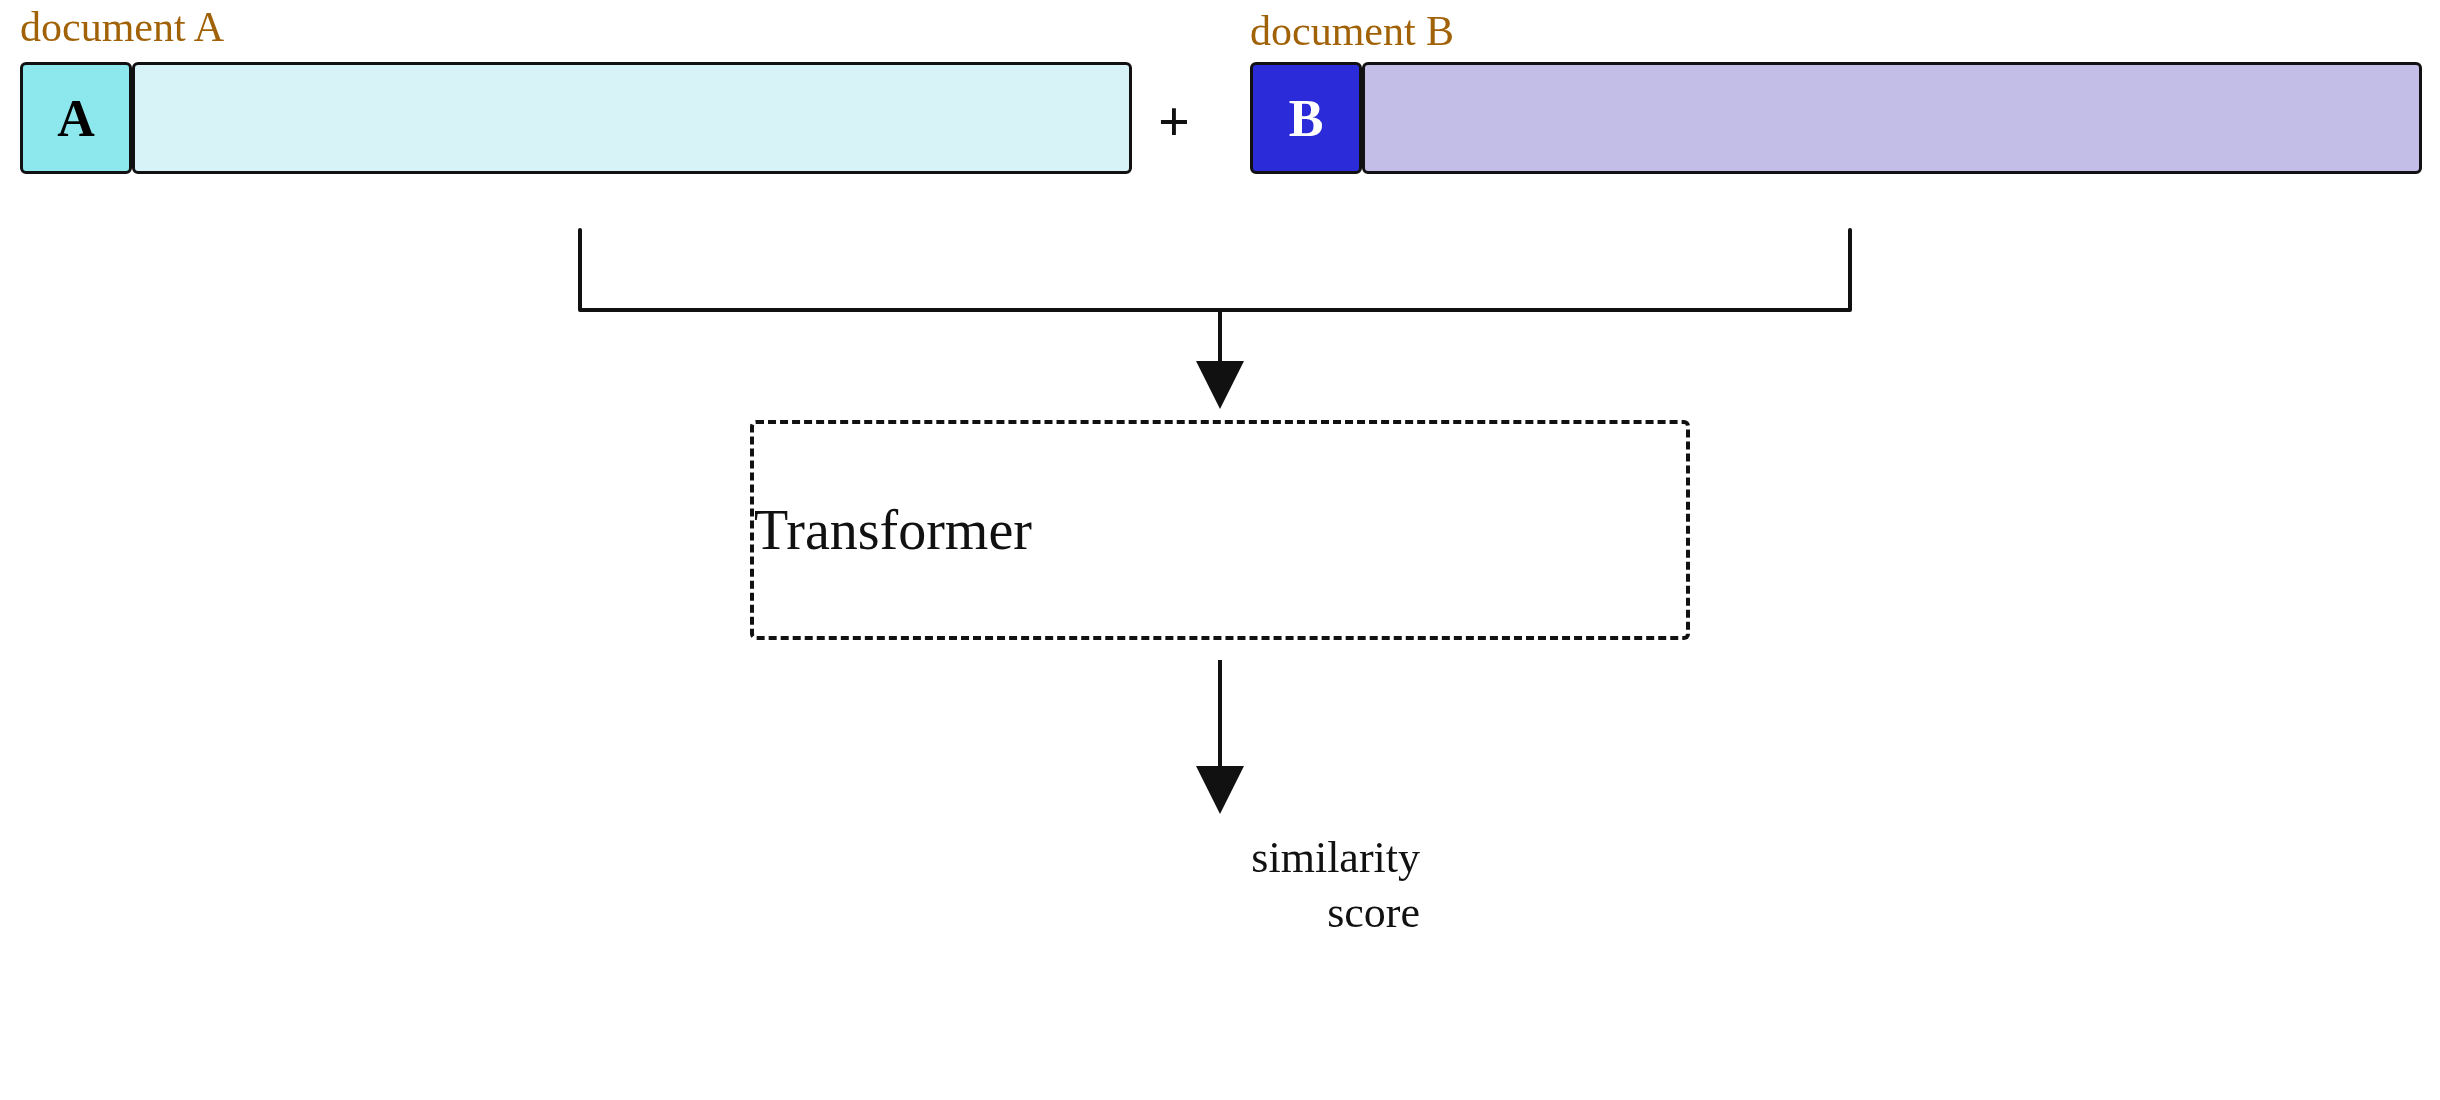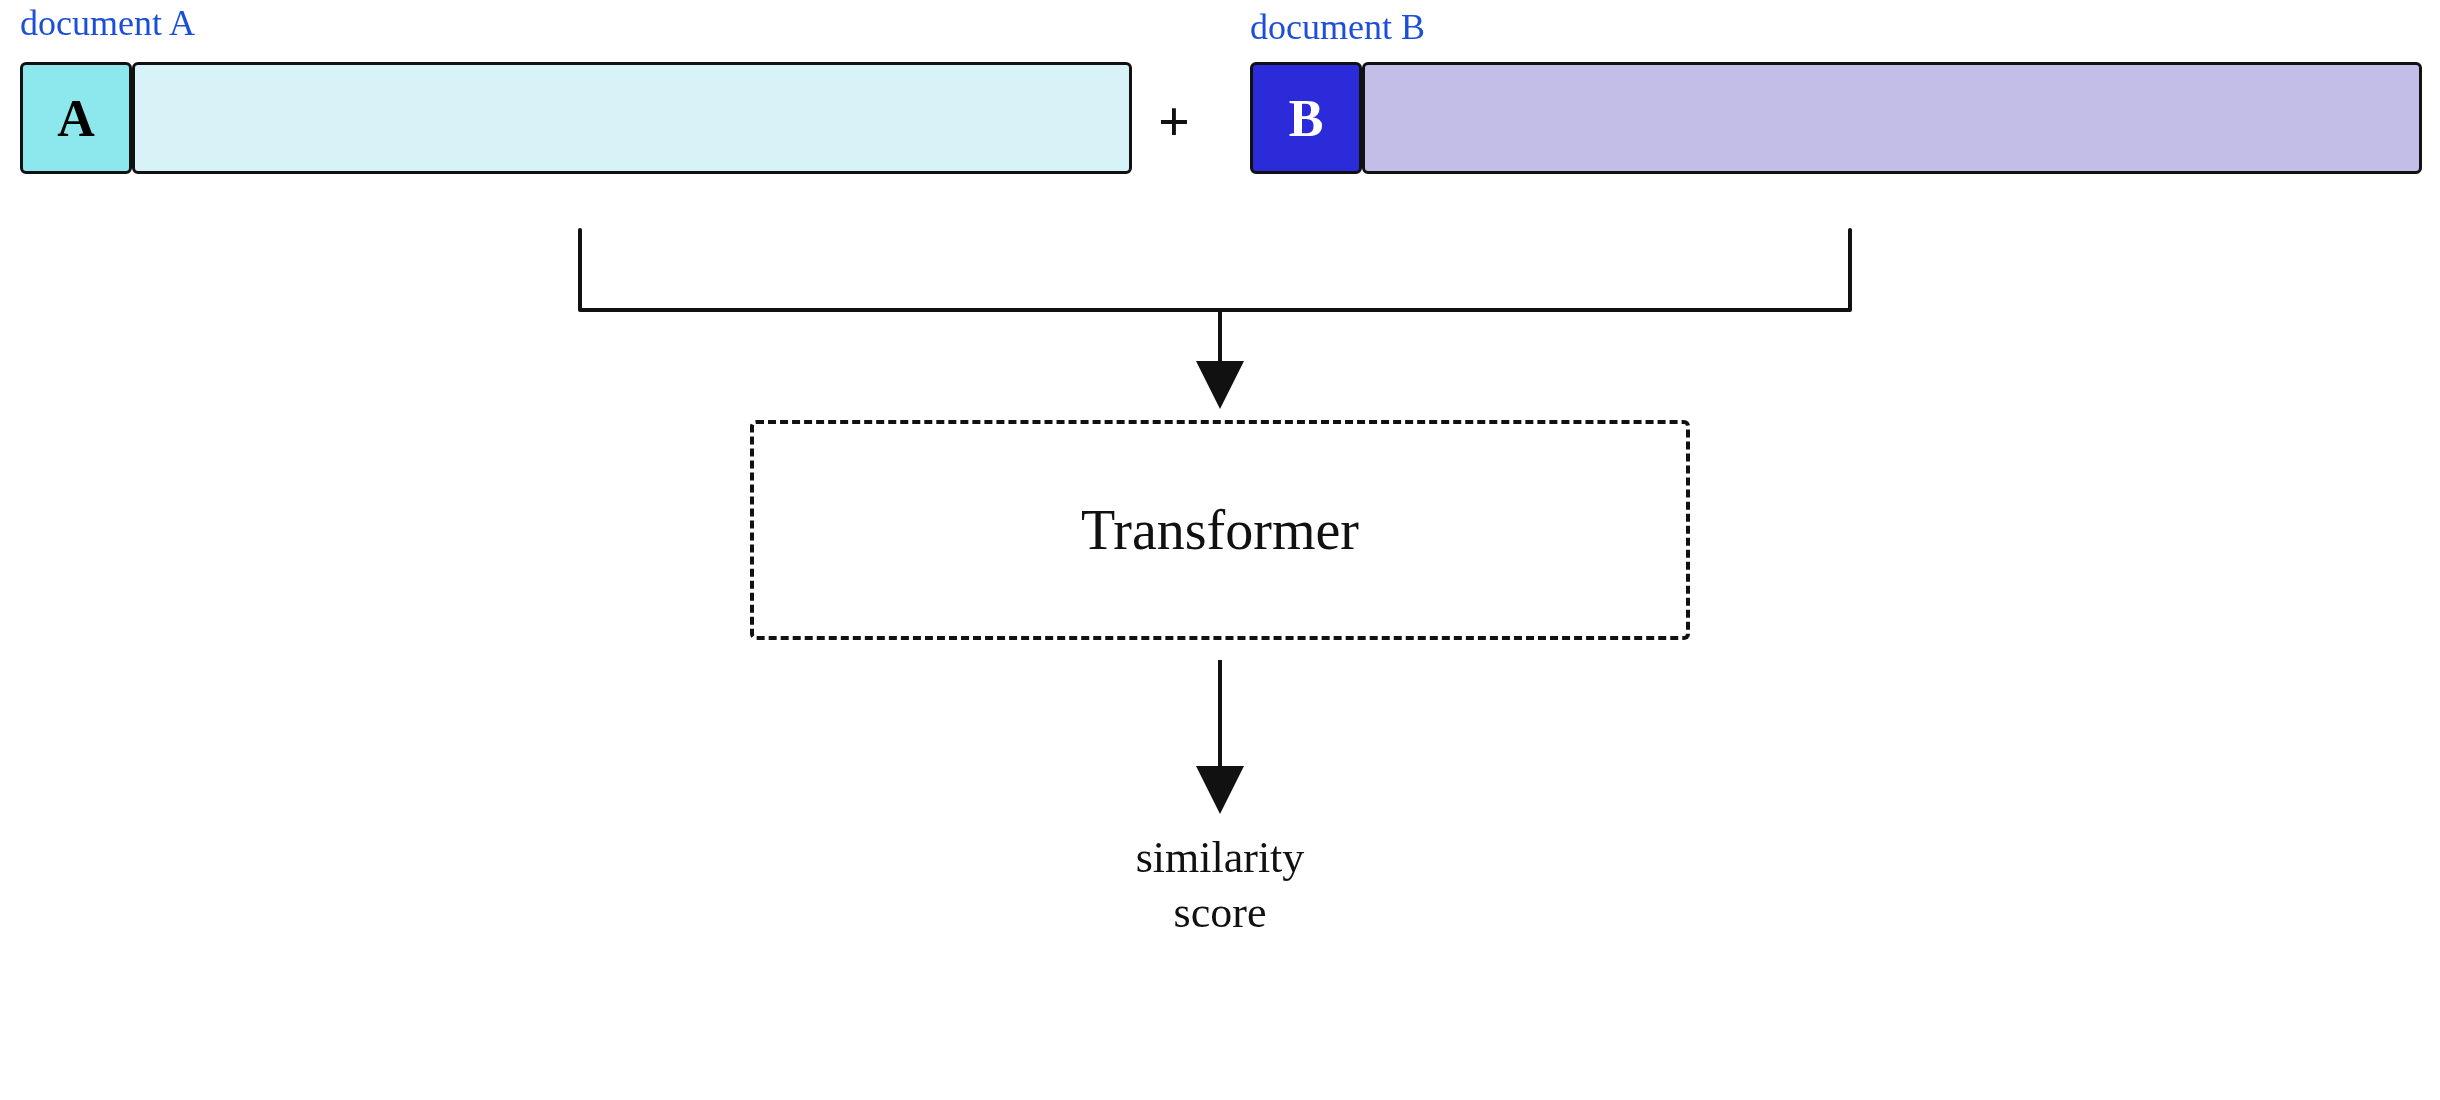--- a/index.html
+++ b/index.html
@@ -1,22 +1,22 @@
 <!DOCTYPE html>
 <html><head>
 <meta charset="utf-8">
 <style>
   * { box-sizing: border-box; margin: 0; padding: 0; }
   html, body { width: 2440px; height: 1100px; background: #ffffff; }
   body { position: relative; font-family: "Comic Sans MS", "Segoe Script", "Brush Script MT", cursive; }
 
   .label {
     position: absolute;
-    font-size: 36px;
-    color: #1d4ed8;
+    font-size: 42px;
+    color: #a16207;
     line-height: 1.1;
     white-space: pre;
   }
 
   .block {
     position: absolute;
     border: 3px solid #111;
     border-radius: 6px;
   }
 
@@ -37,21 +37,21 @@
     font-weight: 600;
     color: #111;
   }
 
   .transformer-box {
     position: absolute;
     border: 4px dashed #111;
     border-radius: 6px;
     display: flex;
     align-items: center;
-    justify-content: center;
+    justify-content: flex-start;
     font-size: 56px;
     color: #111;
     background: #fff;
   }
 
   .svg-layer {
     position: absolute;
     left: 0; top: 0;
     width: 2440px; height: 1100px;
     pointer-events: none;
@@ -101,16 +101,16 @@
 
   <path d="M 1220 310 L 1220 405" fill="none" stroke="#111" stroke-width="4" marker-end="url(#arrowhead)"></path>
 
   <path d="M 1220 660 L 1220 810" fill="none" stroke="#111" stroke-width="4" marker-end="url(#arrowhead)"></path>
 </svg>
 
 <div class="transformer-box" style="left:750px; top:420px; width:940px; height:220px;">
   <span>Transformer</span>
 </div>
 
-<div class="output-label" style="left:1020px; top:830px;">
+<div class="output-label" style="left:1020px; top:830px;text-align:right;">
   <span>similarity</span><br>
   <span>score</span>
 </div>
 
 </body></html>

